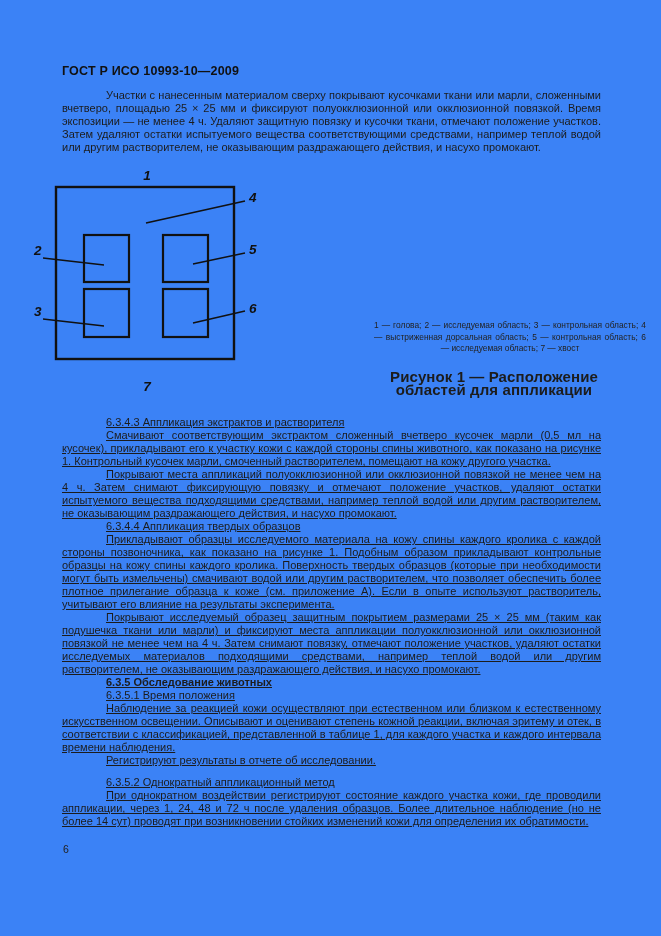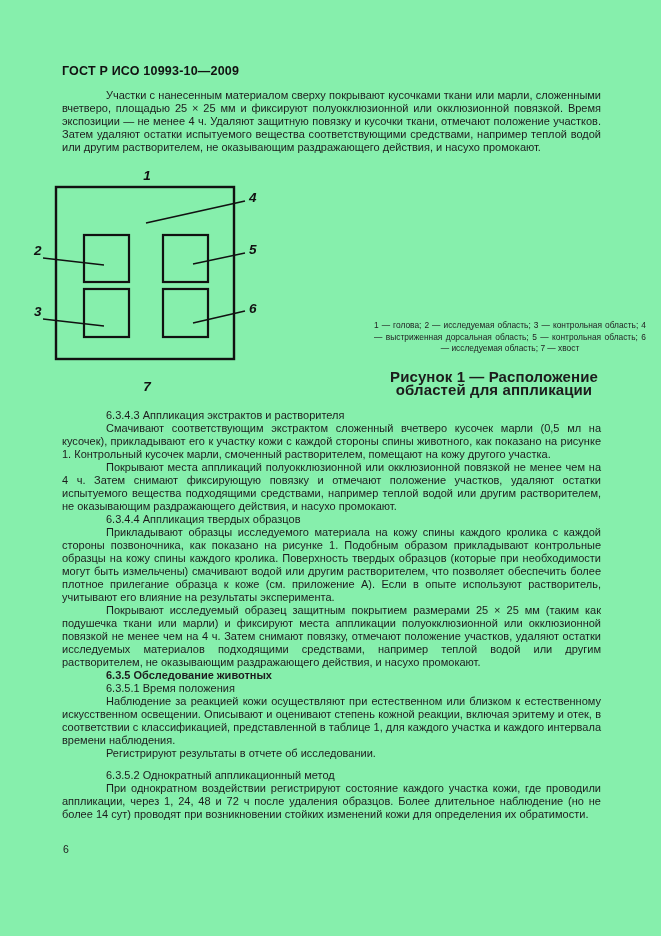--- a/index.html
+++ b/index.html
@@ -1,19 +1,19 @@
 <!DOCTYPE html>
 <html lang="ru"><head>
 <meta charset="utf-8">
 <style>
   html,body{margin:0;padding:0;background:#ffffff;}
   .page{
     position:relative;
     width:661px;height:936px;
-    background:#86efac;
+    background:#3b82f6;
     color:#1c1c1c;
     font-family:"Liberation Sans","DejaVu Sans",sans-serif;
     overflow:hidden;
   }
   .doc-header{
     position:absolute;left:62px;top:64px;
     font-size:12.5px;font-weight:bold;letter-spacing:.2px;color:#111;
   }
   .body-col{
     position:absolute;left:62px;top:89px;width:539px;
@@ -25,21 +25,21 @@
   .fig-legend{
     position:absolute;left:296px;top:153px;width:272px;
     font-size:8.4px;line-height:11.5px;color:#222;
     text-align:justify;text-align-last:center;font-style:normal;margin-left:16px;
   }
   .fig-caption{
     position:absolute;left:296px;top:203px;width:272px;
     font-size:15px;font-weight:bold;color:#1c1c1c;
     text-align:center;text-align-last:center;letter-spacing:.1px;
   }
-  .sections{margin-top:14px;}
+  .sections{margin-top:21px;text-decoration:underline;}
   .heading{margin:0;text-indent:44px;font-weight:normal;font-size:11px;line-height:13px;}
   .heading.bold{font-weight:bold;}
   .heading.gap-top{margin-top:9px;}
   .note{
     margin:6px 0 7px 0;text-indent:26px;
     font-size:9.3px;line-height:12px;color:#222;text-align:justify;
   }
   .page-number{
     position:absolute;left:63px;top:843px;
     font-size:10.5px;color:#222;

